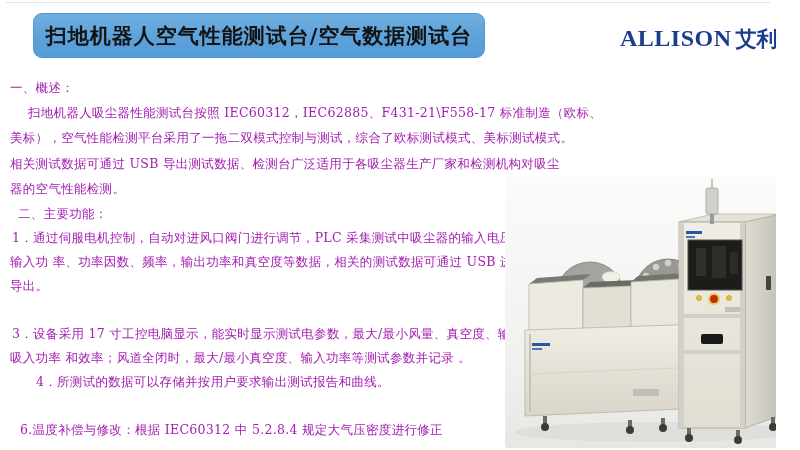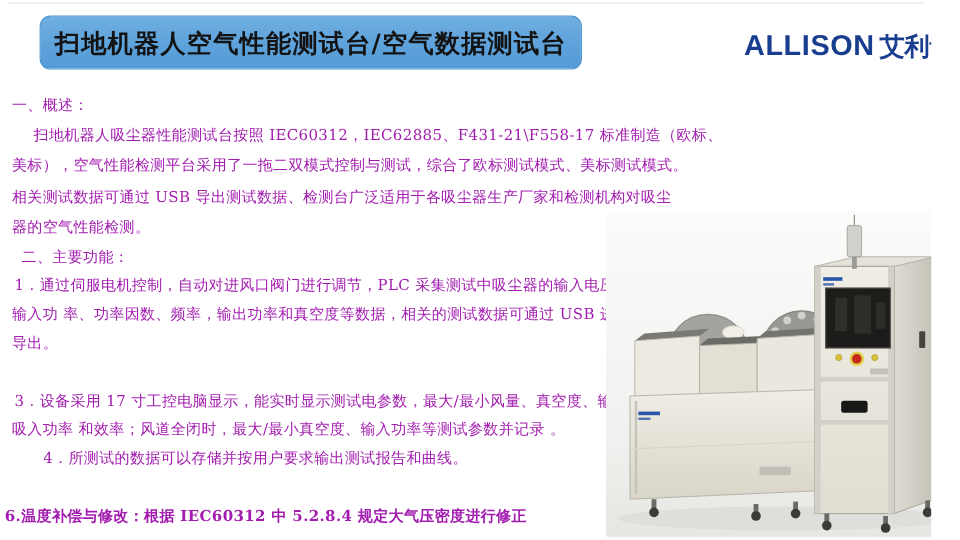--- a/index.html
+++ b/index.html
@@ -15,21 +15,21 @@
     background:linear-gradient(180deg,#6fafe1 0%, #5ca1da 60%, #559bd6 100%);
     border:1px solid #4f95d0; border-radius:9px;
     display:flex; align-items:center; justify-content:center; box-sizing:border-box;
   }
   .banner-title {
     font-size:21px; font-weight:bold; color:#131313; letter-spacing:1px; white-space:nowrap;
   }
 
   
   .logo { position:absolute; left:620px; top:25px; color:#1a3e8f; white-space:nowrap; }
-  .brand { font-family:Liberation Sans, sans-serif; font-weight:bold; font-size:24px; letter-spacing:0.5px; }
+  .brand { font-family:Liberation Serif, serif; font-weight:bold; font-size:24px; letter-spacing:0.5px; }
   .brand-cn { font-family:"DejaVu Sans", sans-serif; font-weight:bold; font-size:21px; margin-left:4px; }
   .reg { font-family:"Liberation Sans", sans-serif; font-size:10px; position:relative; top:-10px; margin-left:2px; font-weight:normal; }
 
   
   .textline {
     position:absolute; white-space:nowrap; font-size:12.5px; color:#a21caf;
     letter-spacing:0.3px; line-height:14px;
   }
 
   
@@ -54,21 +54,21 @@
   <div class="textline" style="left:10px; top:131px;">美标），空气性能检测平台采用了一拖二双模式控制与测试，综合了欧标测试模式、美标测试模式。</div>
   <div class="textline" style="left:10px; top:157px;">相关测试数据可通过 USB 导出测试数据、检测台广泛适用于各吸尘器生产厂家和检测机构对吸尘</div>
   <div class="textline" style="left:10px; top:182px;">器的空气性能检测。</div>
   <div class="textline" style="left:18px; top:207px;">二、主要功能：</div>
   <div class="textline" style="left:12px; top:231px;">1．通过伺服电机控制，自动对进风口阀门进行调节，PLC 采集测试中吸尘器的输入电压、电流、</div>
   <div class="textline" style="left:10px; top:255px;">输入功 率、功率因数、频率，输出功率和真空度等数据，相关的测试数据可通过 USB 进行数据</div>
   <div class="textline" style="left:10px; top:279px;">导出。</div>
   <div class="textline" style="left:12px; top:327px;">3．设备采用 17 寸工控电脑显示，能实时显示测试电参数，最大/最小风量、真空度、输入功率、</div>
   <div class="textline" style="left:10px; top:351px;">吸入功率 和效率；风道全闭时，最大/最小真空度、输入功率等测试参数并记录 。</div>
   <div class="textline" style="left:12px; top:375px;margin-left:24px;">4．所测试的数据可以存储并按用户要求输出测试报告和曲线。</div>
-  <div class="textline" style="left:4px; top:423px;font-weight:bold;">6.温度补偿与修改：根据 IEC60312 中 5.2.8.4 规定大气压密度进行修正</div>
+  <div class="textline" style="left:20px; top:423px;">6.温度补偿与修改：根据 IEC60312 中 5.2.8.4 规定大气压密度进行修正</div>
 
   <div class="photo">
     <svg width="295" height="272" viewBox="0 0 295 272" xmlns="http://www.w3.org/2000/svg">
       <defs>
         <linearGradient id="bgGrad" x1="0" y1="0" x2="0" y2="1">
           <stop offset="0" stop-color="#fbfbfa"></stop>
           <stop offset="0.7" stop-color="#f0f0ee"></stop>
           <stop offset="1" stop-color="#e6e6e3"></stop>
         </linearGradient>
         <linearGradient id="creamGrad" x1="0" y1="0" x2="0" y2="1">

